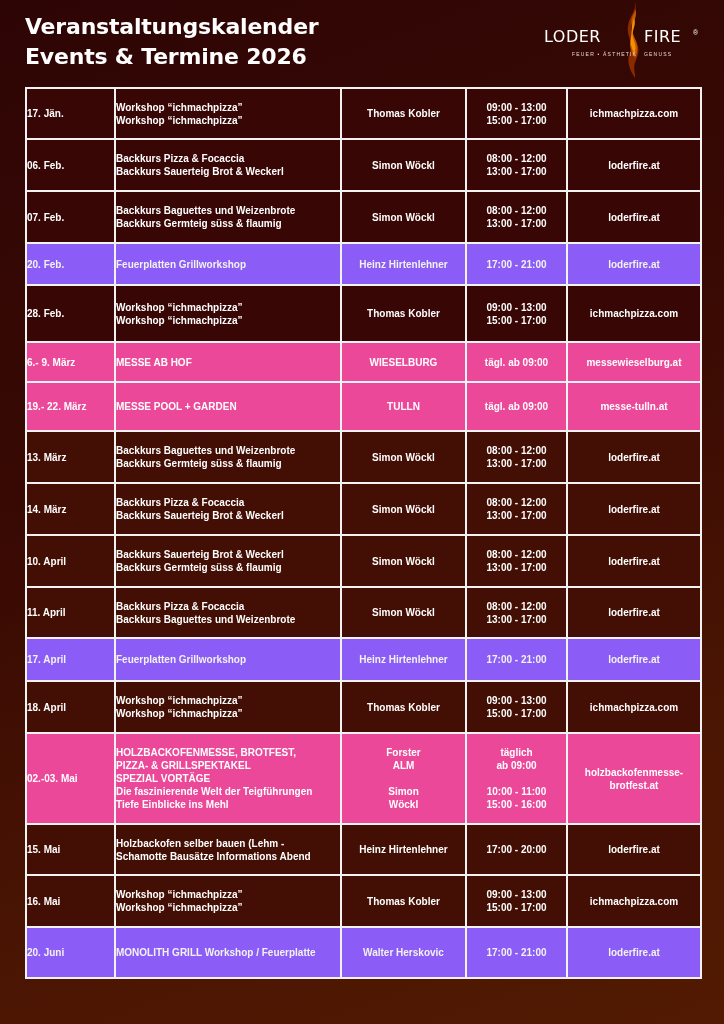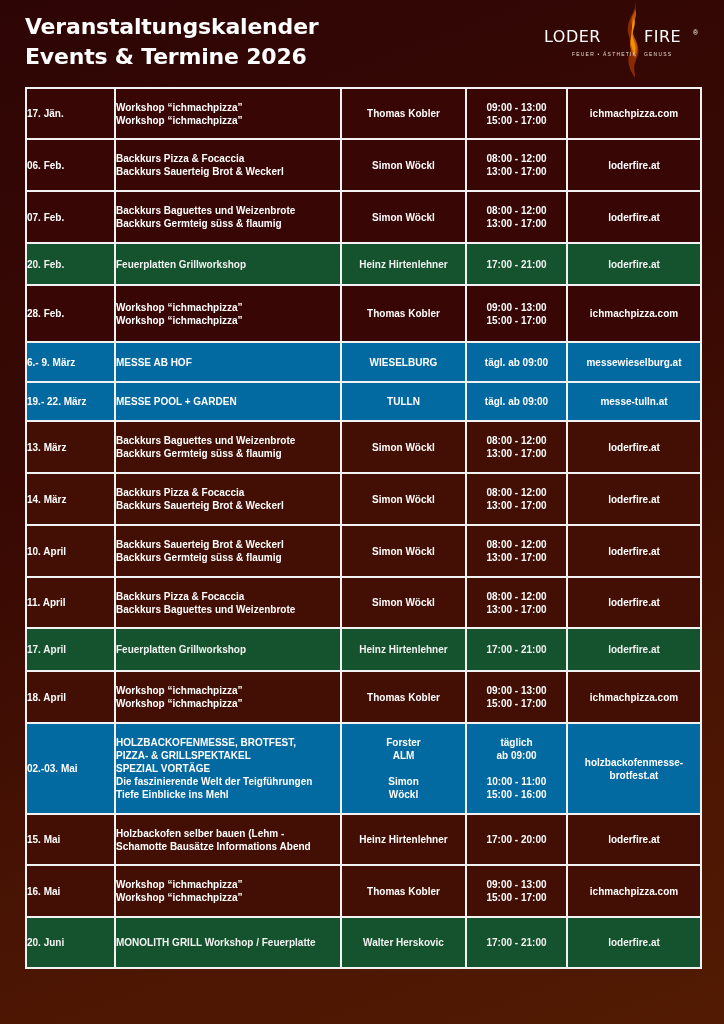--- a/index.html
+++ b/index.html
@@ -36,22 +36,22 @@
   }
   table.cal td {
     border:2px solid #f2f2f2; font-size:10px; font-weight:bold; line-height:13px;
     padding:0; vertical-align:middle;
   }
   td.c-date { padding-left:11px; }
   td.c-title { padding-left:11px; }
   td.c-who, td.c-time, td.c-link { text-align:center; }
   tr.dark td { background:#380604; }
   tr.dark2 td { background:#430e03; }
-  tr.grey td { background:#14532d; color:#f2f2f2; }
-  tr.orange td { background:#0369a1; }
+  tr.grey td { background:#8b5cf6; color:#f2f2f2; }
+  tr.orange td { background:#ec4899; }
   .ln { display:block; white-space:nowrap; }
   .gap { display:block; height:13px; }
 </style>
 </head>
 <body>
 
 <div class="title">
   <div>Veranstaltungskalender</div>
   <div>Events &amp; Termine 2026</div>
 </div>
@@ -181,21 +181,21 @@
         <td class="c-who">
           <span class="ln">WIESELBURG</span>
         </td>
         <td class="c-time">
           <span class="ln">tägl. ab 09:00</span>
         </td>
         <td class="c-link">
           <span class="ln">messewieselburg.at</span>
         </td>
       </tr>
-      <tr class="orange" style="height: 39px;">
+      <tr class="orange" style="height: 49px;">
         <td class="c-date">
           <span class="ln">19.- 22. März</span>
         </td>
         <td class="c-title">
           <span class="ln">MESSE POOL + GARDEN</span>
         </td>
         <td class="c-who">
           <span class="ln">TULLN</span>
         </td>
         <td class="c-time">

